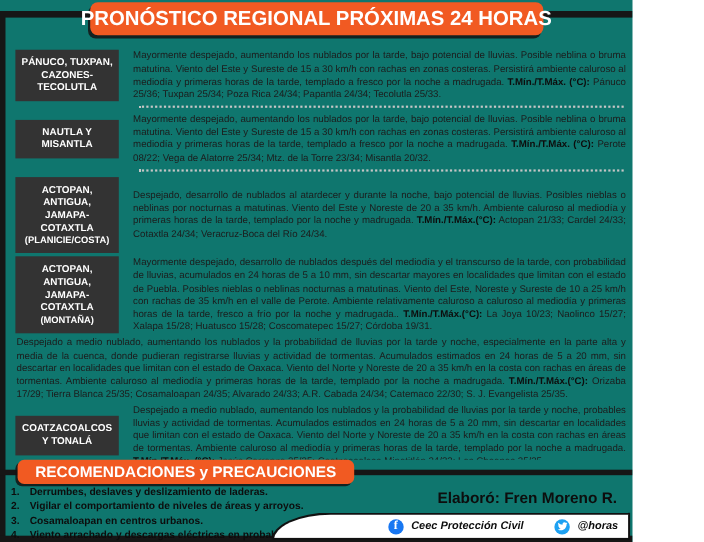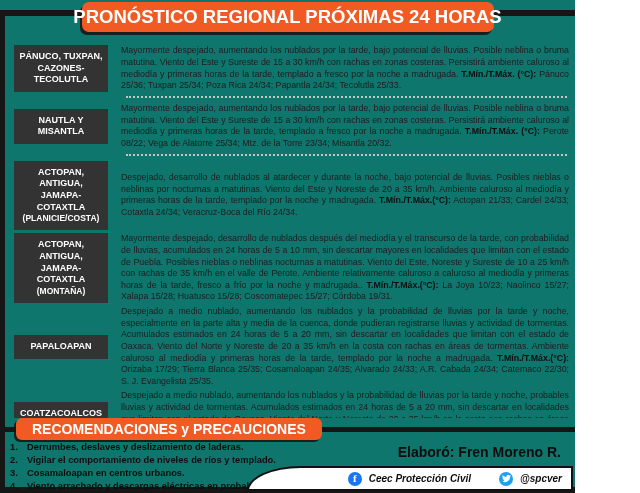--- a/index.html
+++ b/index.html
@@ -122,26 +122,20 @@
           <span class="label-main">ACTOPAN, ANTIGUA, JAMAPA-COTAXTLA</span>
           <span class="label-sub">(MONTAÑA)</span>
         </div>
       </div>
       <div class="text-col">
         <p class="forecast-text"><span class="body">Mayormente despejado, desarrollo de nublados después del mediodía y el transcurso de la tarde, con probabilidad de lluvias, acumulados en 24 horas de 5 a 10 mm, sin descartar mayores en localidades que limitan con el estado de Puebla. Posibles nieblas o neblinas nocturnas a matutinas. Viento del Este, Noreste y Sureste de 10 a 25 km/h con rachas de 35 km/h en el valle de Perote. Ambiente relativamente caluroso a caluroso al mediodía y primeras horas de la tarde, fresco a frío por la noche y madrugada..</span> <b class="temp-label">T.Mín./T.Máx.(°C):</b> <span class="temps">La Joya 10/23; Naolinco 15/27; Xalapa 15/28; Huatusco 15/28; Coscomatepec 15/27; Córdoba 19/31.</span></p>
       </div>
     </div>
 
     <div class="row">
-      <div class="label-col">
-        <div class="label-box">
-          <span class="label-main">PAPALOAPAN</span>
-          
-        </div>
-      </div>
       <div class="text-col">
         <p class="forecast-text"><span class="body">Despejado a medio nublado, aumentando los nublados y la probabilidad de lluvias por la tarde y noche, especialmente en la parte alta y media de la cuenca, donde pudieran registrarse lluvias y actividad de tormentas. Acumulados estimados en 24 horas de 5 a 20 mm, sin descartar en localidades que limitan con el estado de Oaxaca. Viento del Norte y Noreste de 20 a 35 km/h en la costa con rachas en áreas de tormentas. Ambiente caluroso al mediodía y primeras horas de la tarde, templado por la noche a madrugada.</span> <b class="temp-label">T.Mín./T.Máx.(°C):</b> <span class="temps">Orizaba 17/29; Tierra Blanca 25/35; Cosamaloapan 24/35; Alvarado 24/33; A.R. Cabada 24/34; Catemaco 22/30; S. J. Evangelista 25/35.</span></p>
       </div>
     </div>
 
     <div class="row">
       <div class="label-col">
         <div class="label-box">
           <span class="label-main">COATZACOALCOS Y TONALÁ</span>
           
@@ -155,34 +149,34 @@
 
   <div class="rec-row">
     <div class="rec-bar"></div>
     <div class="rec-banner">
       <span class="rec-title">RECOMENDACIONES y PRECAUCIONES</span>
     </div>
   </div>
 
   <ol class="rec-list" id="rec-list">
       <li>Derrumbes, deslaves y deslizamiento de laderas.</li>
-      <li>Vigilar el comportamiento de niveles de ríos y templado.</li>
+      <li>Vigilar el comportamiento de niveles de áreas y arroyos.</li>
       <li>Cosamaloapan en centros urbanos.</li>
       <li>Viento arrachado y descargas eléctricas en probables áreas de tormenta.</li>
     </ol>
 
   <div class="elaborated">Elaboró: Fren Moreno R.</div>
 
   <div class="social-box">
     <span class="social-icon fb-icon">f</span>
     <span class="social-name">Ceec Protección Civil</span>
     <span class="gap"></span>
     <span class="social-icon tw-icon">
       <svg width="9" height="9" viewBox="0 0 24 24" fill="#fff">
         <path d="M23.95 4.57c-.88.39-1.83.65-2.82.78a4.93 4.93 0 0 0 2.16-2.72c-.95.56-2 .96-3.13 1.18A4.92 4.92 0 0 0 16.57 2c-2.72 0-4.92 2.2-4.92 4.92 0 .39.04.76.13 1.12A13.98 13.98 0 0 1 1.64 3.16a4.9 4.9 0 0 0-.67 2.48c0 1.71.87 3.21 2.19 4.1a4.9 4.9 0 0 1-2.23-.62v.06c0 2.39 1.7 4.38 3.95 4.83-.41.11-.85.17-1.3.17-.31 0-.61-.03-.91-.09a4.93 4.93 0 0 0 4.6 3.42 9.87 9.87 0 0 1-6.1 2.1c-.39 0-.78-.02-1.17-.07a13.93 13.93 0 0 0 7.55 2.21c9.06 0 14-7.5 14-13.99 0-.21 0-.42-.01-.63a10 10 0 0 0 2.46-2.55l-.05-.02z"></path>
       </svg>
     </span>
-    <span class="social-name">@spcver</span>
+    <span class="social-name">@horas</span>
   </div>
 
   <div class="bottom-bar"></div>
 
 </div>
 
 </body></html>

